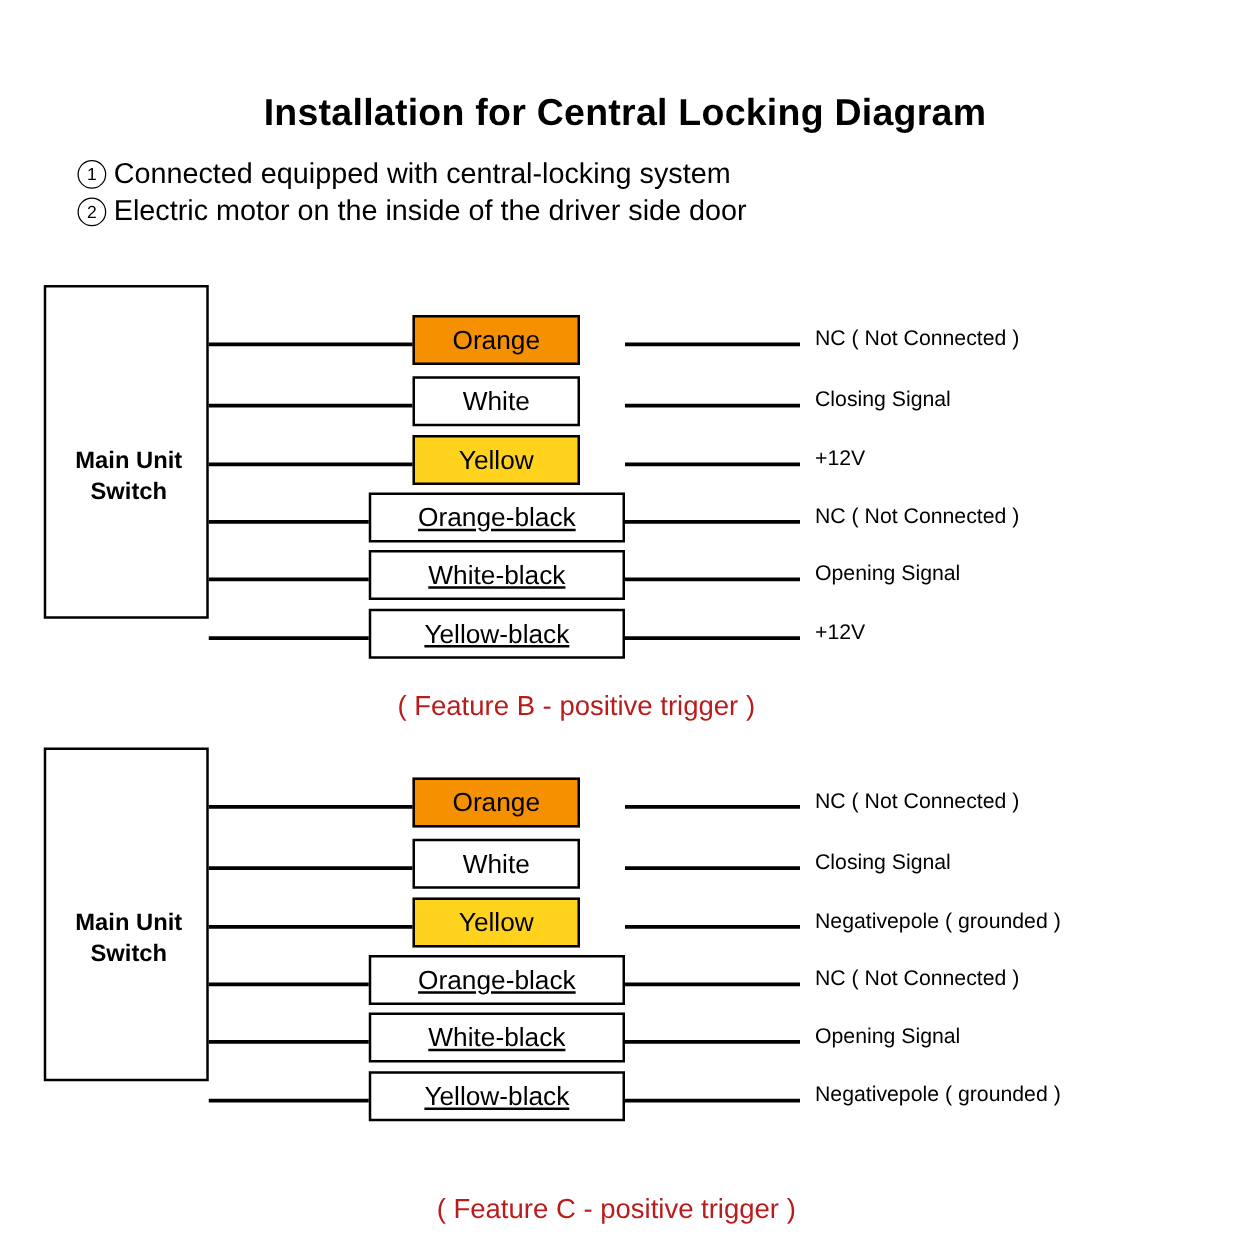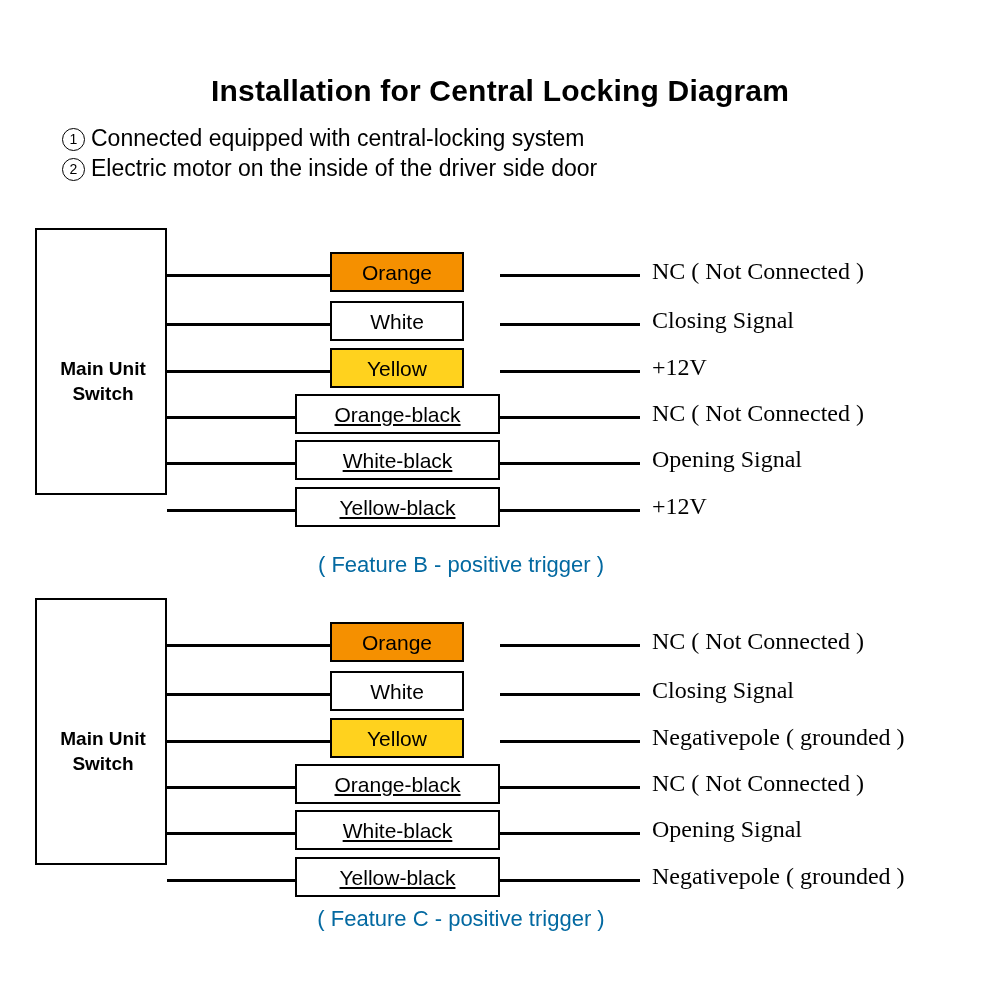--- a/index.html
+++ b/index.html
@@ -116,35 +116,34 @@
   }
   .lb-narrow { left: 330px; width: 134px; }
   .lb-wide   { left: 295px; width: 205px; text-decoration: underline; }
 
   .sig {
     position: absolute;
     left: 652px;
     top: 0;
     height: 40px;
     line-height: 38px;
-    font-size: 24px;
+    font-size: 17px;
     white-space: nowrap;
-    font-family: Liberation Serif, serif;
   }
 
   .caption {
     position: absolute;
     left: 0;
     width: 922px;
     text-align: center;
     font-size: 22px;
-    color: #0369a1;
+    color: #b91c1c;
   }
   #caption-b { top: 552px; }
-  #caption-c { top: 906px; }
+  #caption-c { top: 954px; margin-left: 32px; }
 </style>
 </head>
 <body>
 
 <div id="page">
 
   <div class="title">Installation for Central Locking Diagram</div>
 
   <div class="note-line note1">
     <span class="circle-num">1</span><span>Connected equipped with central-locking system</span>

